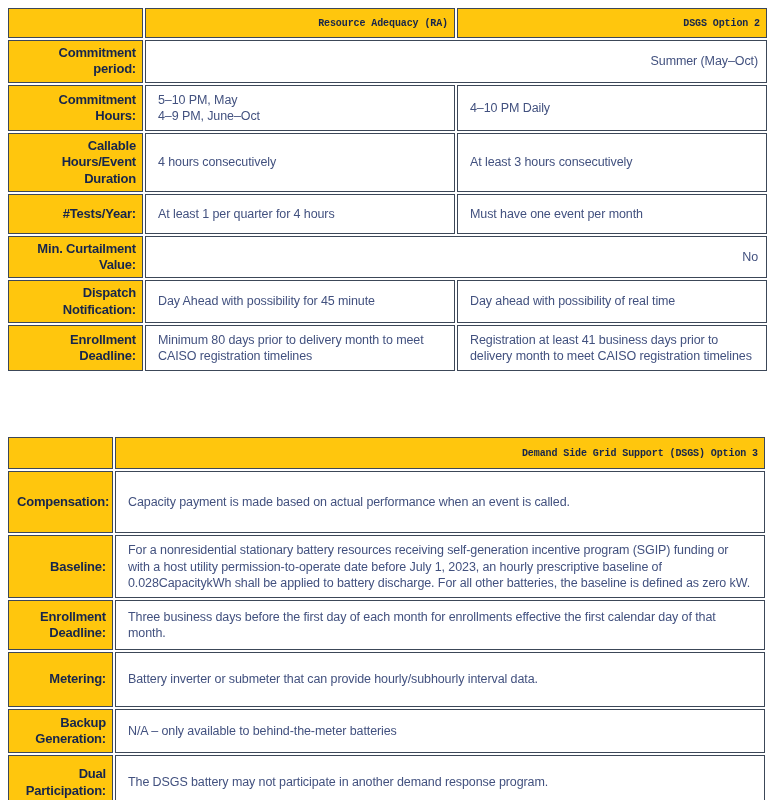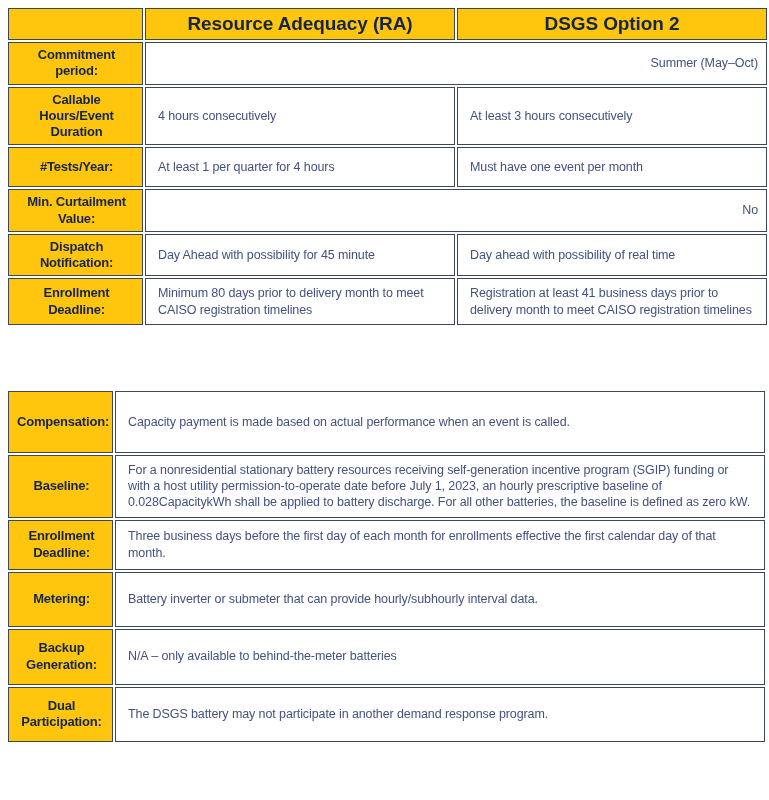--- a/index.html
+++ b/index.html
@@ -28,32 +28,33 @@
     box-sizing: border-box;
     overflow: hidden;
   }
   
   .ycell {
     background: #ffc60d;
     color: #16254c;
     font-weight: bold;
     font-size: 13px;
     letter-spacing: -0.2px;
-    text-align: center;
+    text-align: right;
     padding: 4px 6px 4px 8px;
     line-height: 1.25;
   }
   .yhead {
     background: #ffc60d;
     color: #16254c;
     font-weight: bold;
-    font-size: 19px;
+    font-size: 10px;
     letter-spacing: -0.1px;
-    text-align: center;
+    text-align: right;
     padding: 4px 6px;
+    font-family: Liberation Mono, monospace;
   }
   
   .vcell {
     background: #ffffff;
     color: #42517f;
     font-size: 12.5px;
     font-weight: normal;
     letter-spacing: -0.1px;
     text-align: left;
     padding: 6px 12px;
@@ -69,21 +70,21 @@
   .t1-h4 { height: 40px; }
   .t1-h5 { height: 42px; margin-left: 32px; }
   .t1-h6 { height: 42px; }
   .t1-h7 { height: 46px; }
   
   .t2-h0 { height: 32px; }
   .t2-h1 { height: 62px; }
   .t2-h2 { height: 62px; }
   .t2-h3 { height: 50px; }
   .t2-h4 { height: 55px; }
-  .t2-h5 { height: 56px; }
+  .t2-h5 { height: 44px; }
   .t2-h6 { height: 55px; }
   .table-gap { height: 62px; }
 </style>
 </head>
 <body>
 
 <div class="page">
 
   <table class="grid">
     <colgroup>
@@ -93,20 +94,26 @@
     </colgroup>
     <tbody>
         <tr class="t1-h0">
       <th class="ycell"></th>
       <th class="yhead">Resource Adequacy (RA)</th>
       <th class="yhead">DSGS Option 2</th>
     </tr>
     <tr class="t1-h1">
       <td class="ycell">Commitment period:</td>
       <td class="vcell center" colspan="2">Summer (May–Oct)</td>
+    </tr>
+    <tr class="t1-h2">
+      <td class="ycell">Commitment Hours:</td>
+      <td class="vcell">5–10 PM, May
+4–9 PM, June–Oct</td>
+      <td class="vcell">4–10 PM Daily</td>
     </tr>
     <tr class="t1-h3">
       <td class="ycell">Callable Hours/Event Duration</td>
       <td class="vcell">4 hours consecutively</td>
       <td class="vcell">At least 3 hours consecutively</td>
     </tr>
     <tr class="t1-h4">
       <td class="ycell">#Tests/Year:</td>
       <td class="vcell">At least 1 per quarter for 4 hours</td>
       <td class="vcell">Must have one event per month</td>
@@ -129,20 +136,24 @@
     </table>
 
   <div class="table-gap"></div>
 
   <table class="grid">
     <colgroup>
       <col style="width:105px">
       <col style="width:650px">
     </colgroup>
     <tbody>
+        <tr class="t2-h0">
+      <th class="ycell"></th>
+      <th class="yhead">Demand Side Grid Support (DSGS) Option 3</th>
+    </tr>
     <tr class="t2-h1">
       <td class="ycell">Compensation:</td>
       <td class="vcell">Capacity payment is made based on actual performance when an event is called.</td>
     </tr>
     <tr class="t2-h2">
       <td class="ycell">Baseline:</td>
       <td class="vcell">For a nonresidential stationary battery resources receiving self-generation incentive program (SGIP) funding or with a host utility permission-to-operate date before July 1, 2023, an hourly prescriptive baseline of 0.028CapacitykWh shall be applied to battery discharge. For all other batteries, the baseline is defined as zero kW.</td>
     </tr>
     <tr class="t2-h3">
       <td class="ycell">Enrollment Deadline:</td>

